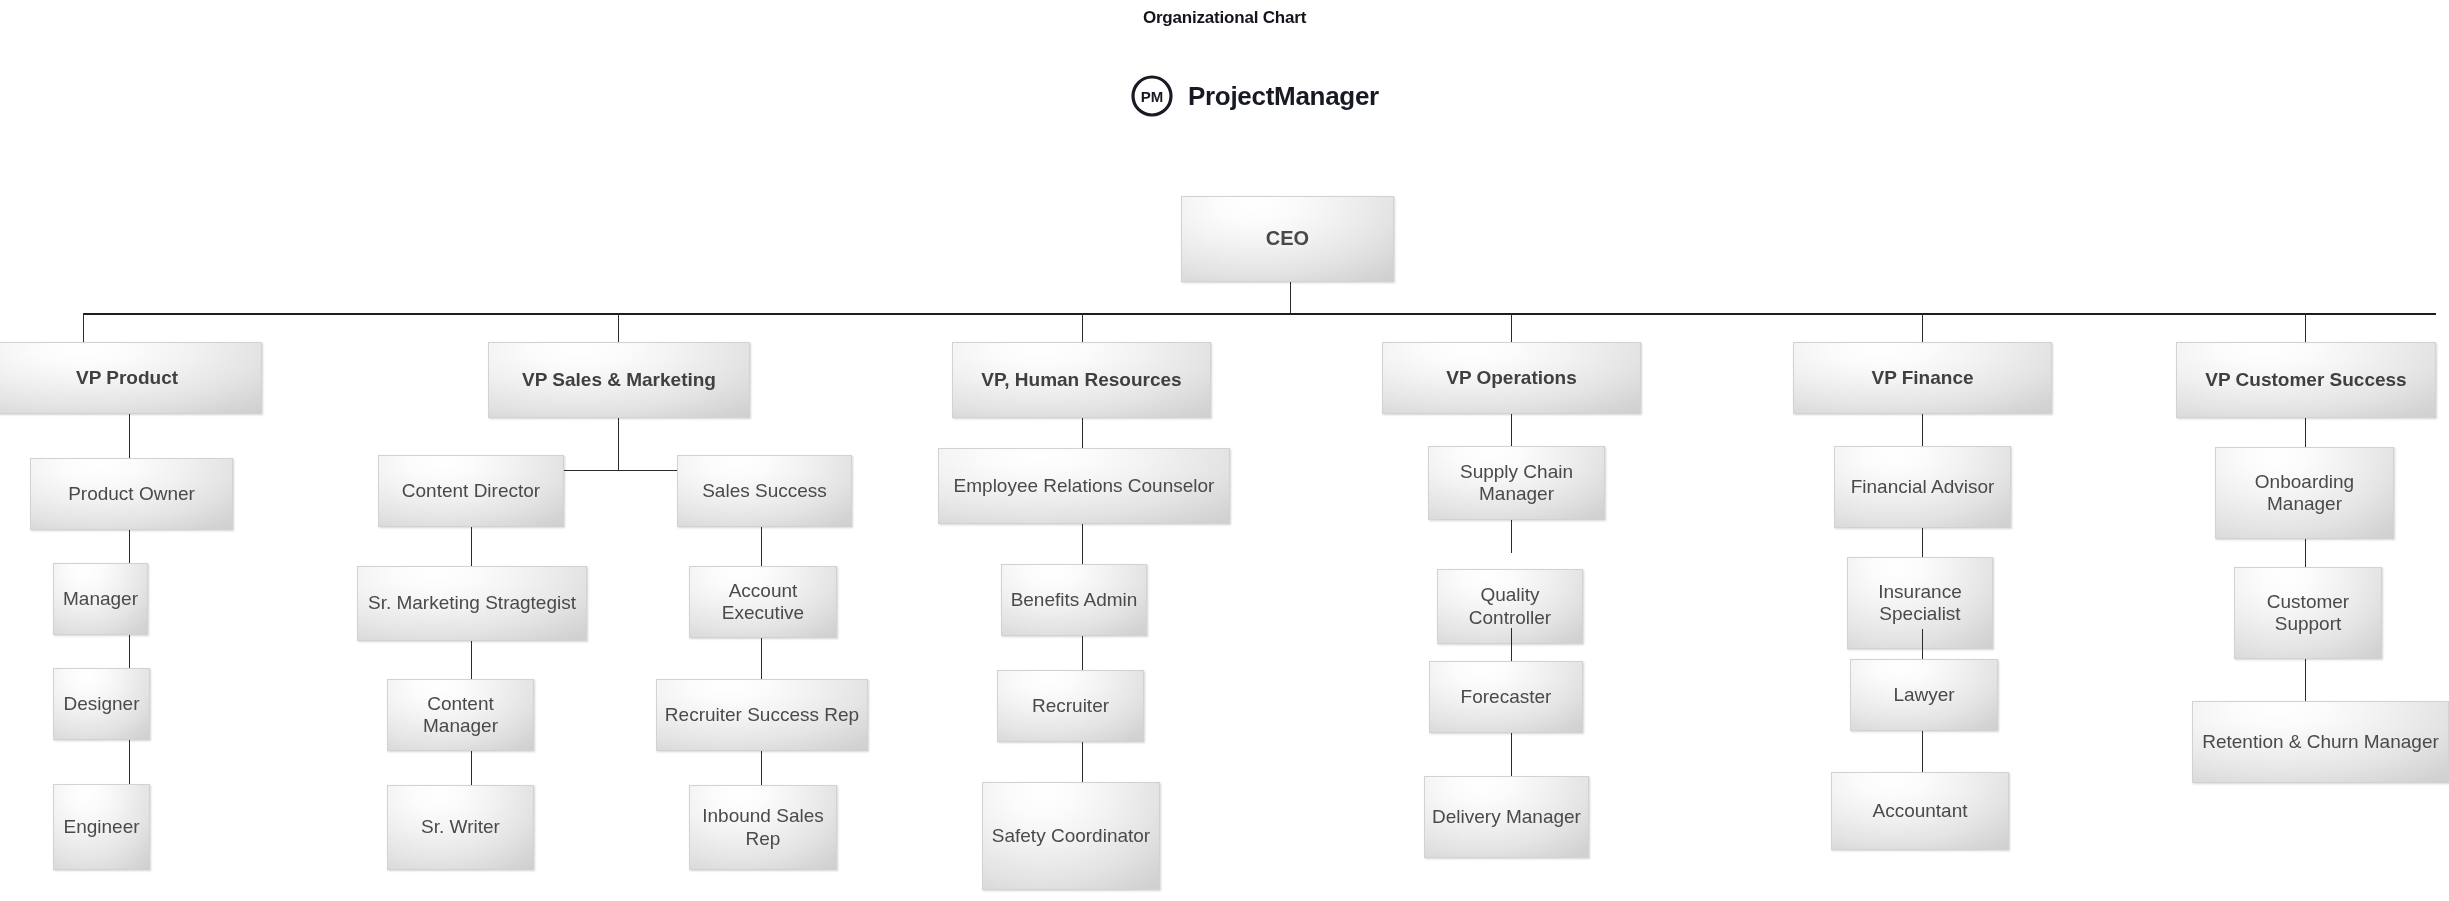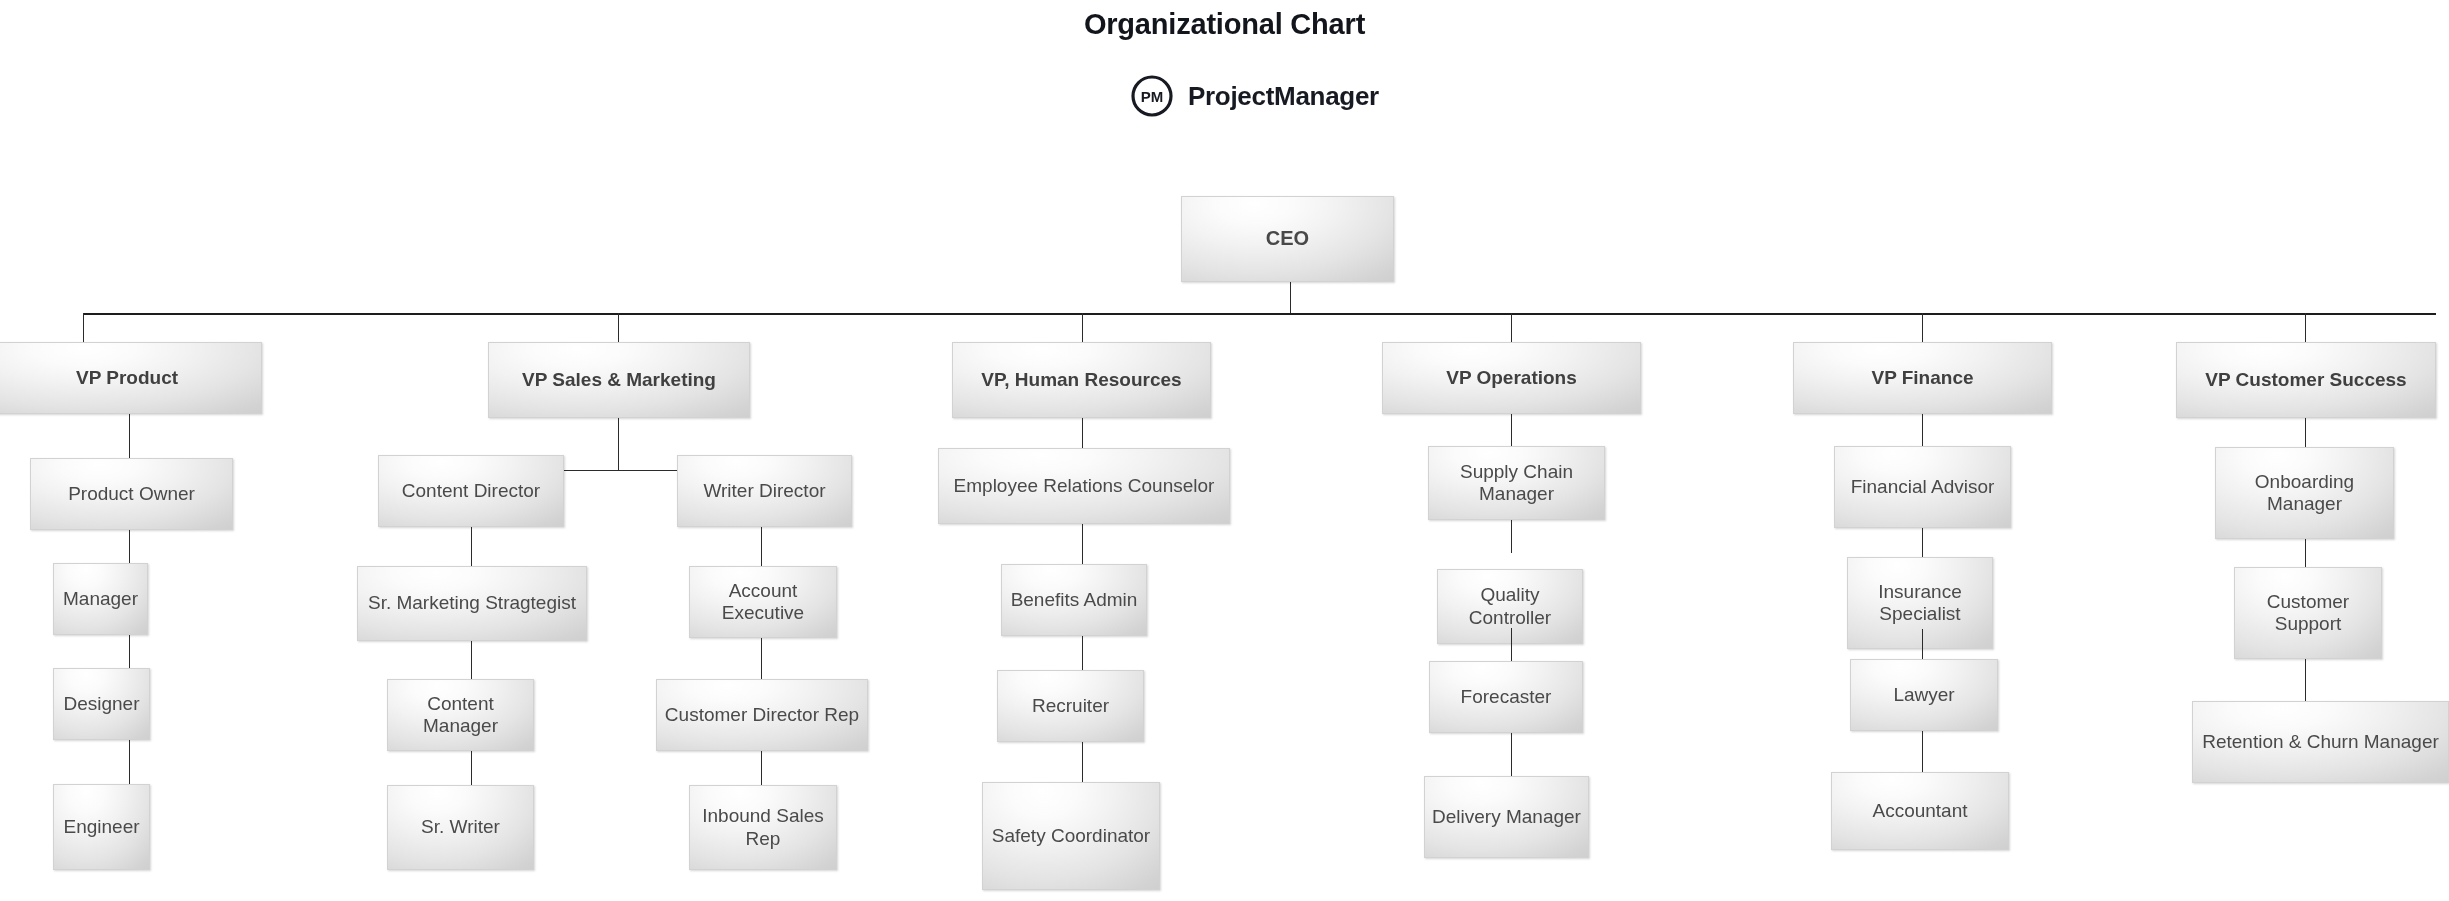--- a/index.html
+++ b/index.html
@@ -18,21 +18,21 @@
     overflow: hidden;
   }
 
   
   #chart-title {
     position: absolute;
     left: 0;
     top: 8px;
     width: 2449px;
     text-align: center;
-    font-size: 29px;
+    font-size: 17px;
     font-weight: bold;
     color: #12151c;
     letter-spacing: -0.2px;
   }
   #brand {
     position: absolute;
     left: 1130px;
     top: 74px;
     display: flex;
     align-items: center;
@@ -156,29 +156,29 @@
   <div class="conn v" style="left:471px; top:641px; height:38px;"></div>
   <div class="node" style="left:387px; top:679px; width:147px; height:72px;">
     <span class="label">Content Manager</span>
   </div>
   <div class="conn v" style="left:471px; top:751px; height:34px;"></div>
   <div class="node" style="left:387px; top:785px; width:147px; height:85px;">
     <span class="label">Sr. Writer</span>
   </div>
 
   <div class="node" style="left:677px; top:455px; width:175px; height:72px;">
-    <span class="label">Writer Director</span>
+    <span class="label">Sales Success</span>
   </div>
   <div class="conn v" style="left:761px; top:527px; height:39px;"></div>
   <div class="node" style="left:689px; top:566px; width:148px; height:72px;">
     <span class="label">Account Executive</span>
   </div>
   <div class="conn v" style="left:761px; top:638px; height:41px;"></div>
   <div class="node" style="left:656px; top:679px; width:212px; height:72px;">
-    <span class="label">Customer Director Rep</span>
+    <span class="label">Recruiter Success Rep</span>
   </div>
   <div class="conn v" style="left:761px; top:751px; height:34px;"></div>
   <div class="node ceo" style="left:1181px; top:196px; width:213px; height:86px;">
     <span class="label">CEO</span>
   </div>
 
   <div class="node" style="left:689px; top:785px; width:148px; height:85px;">
     <span class="label">Inbound Sales Rep</span>
   </div>
 

